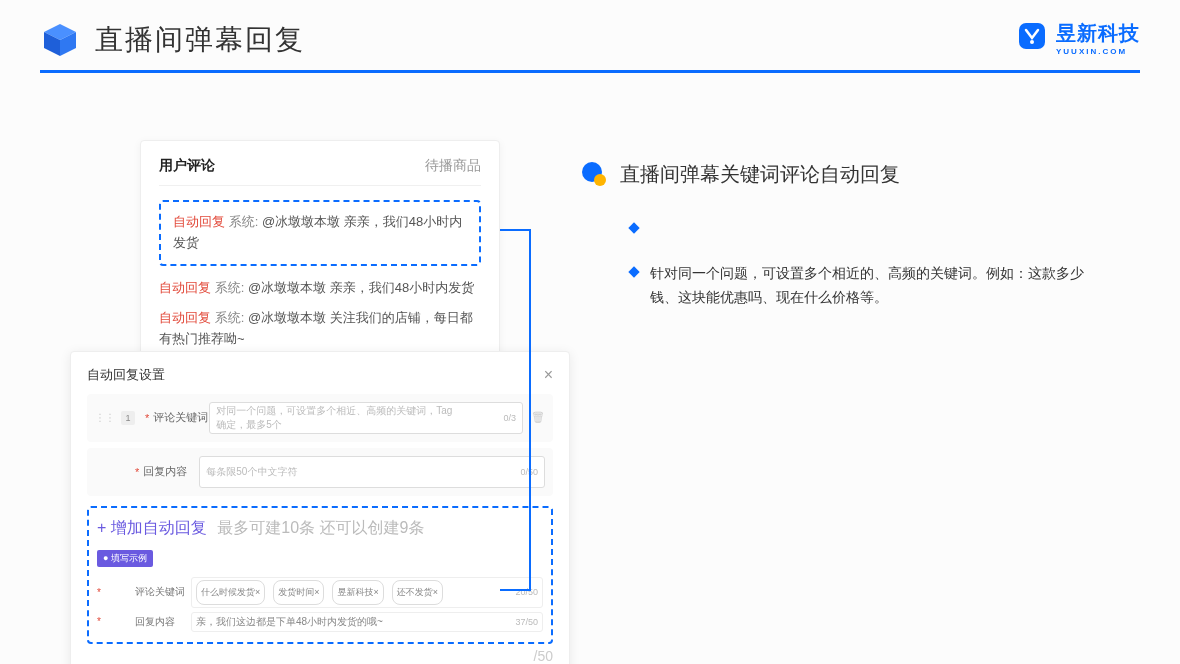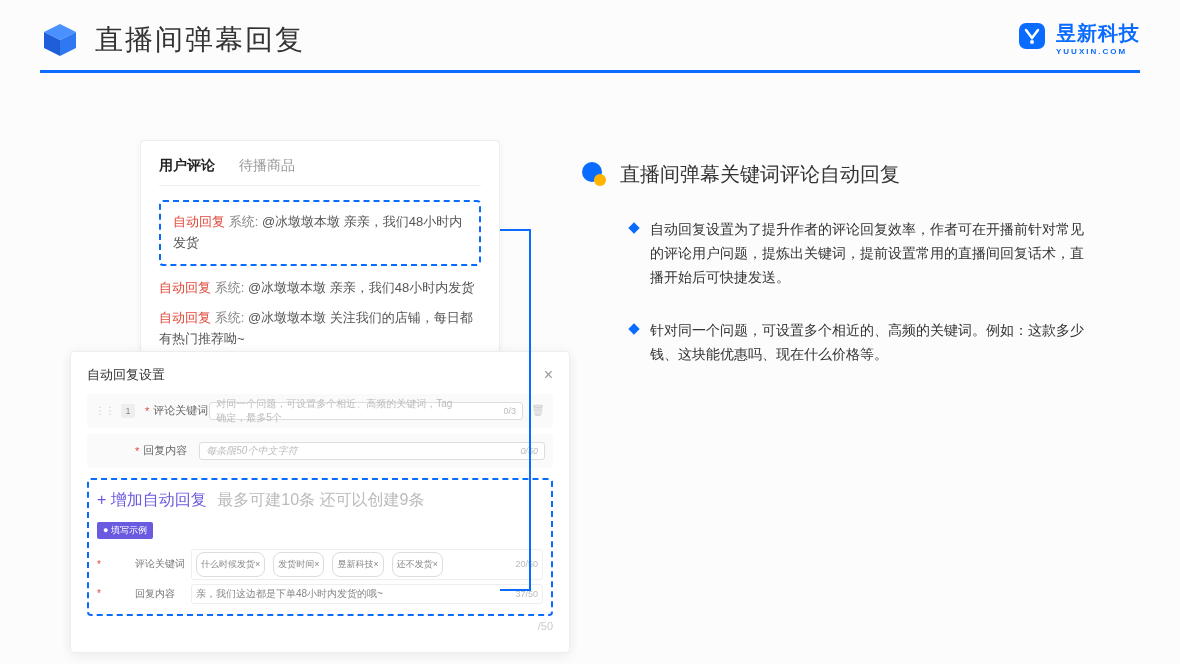--- a/index.html
+++ b/index.html
@@ -13,42 +13,42 @@
 .brand-icon{width:32px;height:32px;margin-right:8px;}
 .brand-text{color:#0a6cff;font-weight:bold;}
 .brand-main{font-size:20px;letter-spacing:1px;}
 .brand-sub{font-size:8px;letter-spacing:2px;}
 .divider{height:3px;background:linear-gradient(to right,#0a6cff 0%,#0a6cff 100%);margin:0 40px 0 40px;}
 
 
 .left-col{position:absolute;left:70px;top:140px;width:500px;}
 
 .card-comments{width:360px;margin-left:70px;background:#fff;border:1px solid #eee;border-radius:4px;box-shadow:0 2px 8px rgba(0,0,0,.05);padding:16px 18px 24px;}
-.tabs{display:flex;gap:24px;border-bottom:1px solid #f0f0f0;padding-bottom:10px;margin-bottom:14px;}
+.tabs{display:flex;gap:24px;border-bottom:1px solid #f0f0f0;padding-bottom:10px;margin-bottom:14px;justify-content:space-between;}
 .tab{font-size:14px;color:#999;}
 .tab.active{color:#222;font-weight:600;}
 
 .comment-box{padding:10px 12px;border:2px dashed #0a6cff;border-radius:4px;margin-bottom:12px;}
 .comment-line{font-size:13px;color:#555;line-height:1.6;margin-bottom:10px;}
 .comment-line:last-child{margin-bottom:0;}
 .tag-autoreply{color:#e24a3b;font-weight:500;margin-top:24px;}
 .sys-text{color:#888;}
 
 
 .card-settings{width:500px;background:#fff;border:1px solid #eee;border-radius:4px;box-shadow:0 2px 12px rgba(0,0,0,.08);padding:14px 16px 20px;margin-top:-24px;}
 .settings-head{display:flex;justify-content:space-between;align-items:center;font-size:13px;color:#333;padding-bottom:10px;text-align:center;}
 .close-x{color:#999;font-size:16px;}
 
 .field-row{display:flex;align-items:center;background:#fafafa;padding:8px 8px;border-radius:4px;font-size:11px;color:#666;margin-bottom:6px;position:relative;}
 .drag-handle{color:#ccc;margin-right:6px;font-size:10px;}
 .idx-badge{width:14px;height:14px;background:#eee;border-radius:2px;text-align:center;line-height:14px;font-size:9px;margin-right:10px;color:#888;}
 .req-star{color:#e24a3b;margin-right:4px;}
 .field-label{width:56px;color:#666;}
-.field-input{flex:1;height:18px;border:1px solid #ddd;border-radius:3px;padding:0 6px;font-size:10px;color:#bbb;display:flex;align-items:center;justify-content:space-between;background:#fff;gap:48px;}
-.field-input.right{justify-content:flex-start;font-style:italic;}
+.field-input{flex:1;height:32px;border:1px solid #ddd;border-radius:3px;padding:0 6px;font-size:10px;color:#bbb;display:flex;align-items:center;justify-content:space-between;background:#fff;gap:48px;}
+.field-input.right{justify-content:flex-start;}
 .counter{color:#bbb;font-size:9px;margin-left:auto;}
 .trash{color:#ccc;font-size:11px;margin-left:8px;}
 
 .example-block{border:2px dashed #0a6cff;border-radius:4px;padding:10px 8px;}
 .add-line{font-size:16px;color:#6a5ae0;margin-bottom:8px;}
 .add-line .hint{color:#bbb;margin-left:6px;}
 .pill{display:inline-block;background:#6a5ae0;color:#fff;font-size:9px;padding:2px 6px;border-radius:2px;margin-bottom:6px;}
 .ex-row{display:flex;align-items:center;font-size:10px;color:#777;margin-top:4px;}
 .ex-label{width:56px;margin-left:30px;}
 .tag-chip{border:1px solid #ddd;border-radius:8px;padding:5px 4px;margin-right:8px;font-size:9px;color:#888;}
@@ -167,40 +167,39 @@
 
       <div class="ex-row">
         <span class="req-star">*</span>
         <span class="ex-label">回复内容</span>
         <div class="ex-input">
           <span class="ex-text">亲，我们这边都是下单48小时内发货的哦~</span>
           <span class="counter">37/50</span>
         </div>
       </div>
     </div>
-    <div style="text-align:right;font-size:11px;color:#ccc;margin-top:4px;">/50</div>
+    <div style="text-align:right;font-size:14px;color:#ccc;margin-top:4px;">/50</div>
   </div>
 
 </div>
 
 <svg class="connector" style="left:500px;top:210px;width:60px;height:400px;">
   <path d="M0 20 L30 20 L30 380 L0 380" stroke="#0a6cff" stroke-width="2" fill="none"></path>
 </svg>
 
 <div class="right-col">
   <div class="sec-head">
     <svg class="dot-icon" viewBox="0 0 28 28">
       <circle cx="12" cy="12" r="10" fill="#0a6cff"></circle>
       <circle cx="20" cy="20" r="6" fill="#ffb400"></circle>
     </svg>
     <div class="sec-title">直播间弹幕关键词评论自动回复</div>
   </div>
 
   <div class="bullet">
     <div class="diamond"></div>
-    <div class="bullet-text">自动回复设置为了提升作者的评论回复效率，作者可在开播前针对常见的评论用户问题，提炼出关键词，提前设置常用的直播间回复话术，直播开始后可快捷发送。</div>
   </div>
 
   <div class="bullet">
     <div class="diamond"></div>
     <div class="bullet-text">针对同一个问题，可设置多个相近的、高频的关键词。例如：这款多少钱、这块能优惠吗、现在什么价格等。</div>
   </div>
 </div>
 
 </body></html>

